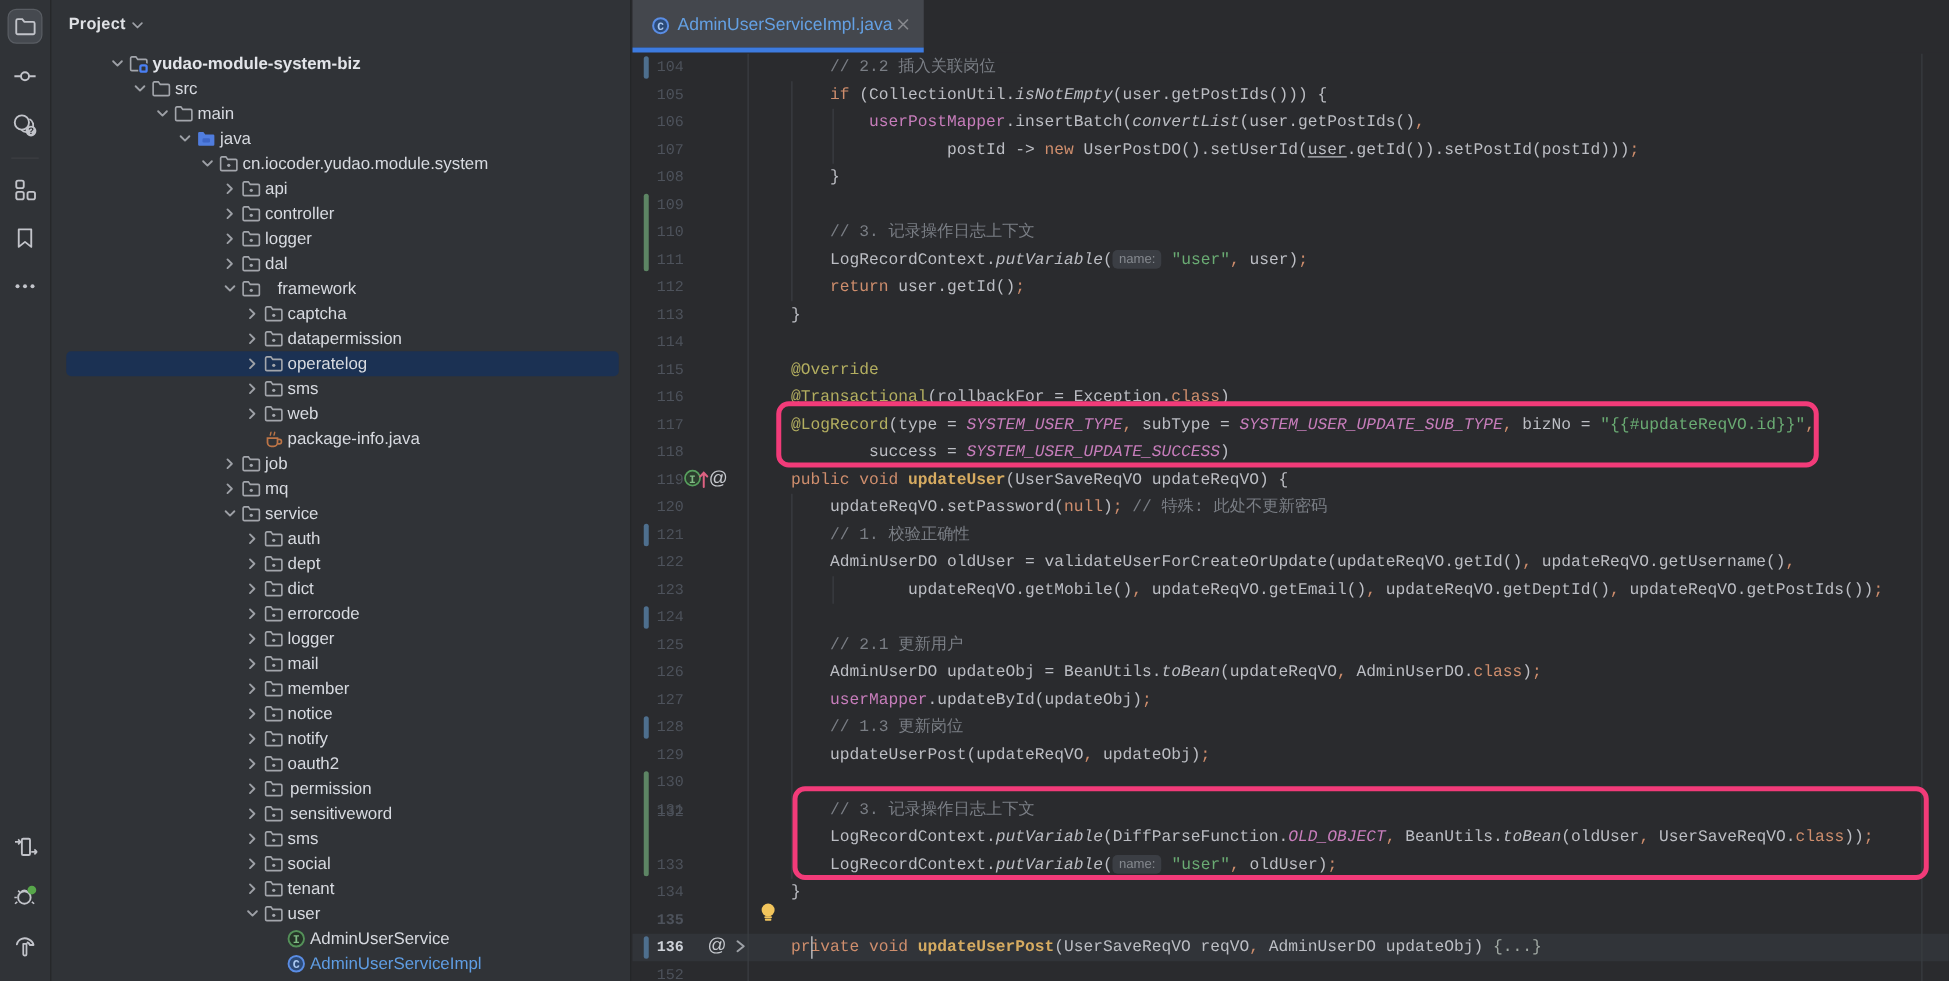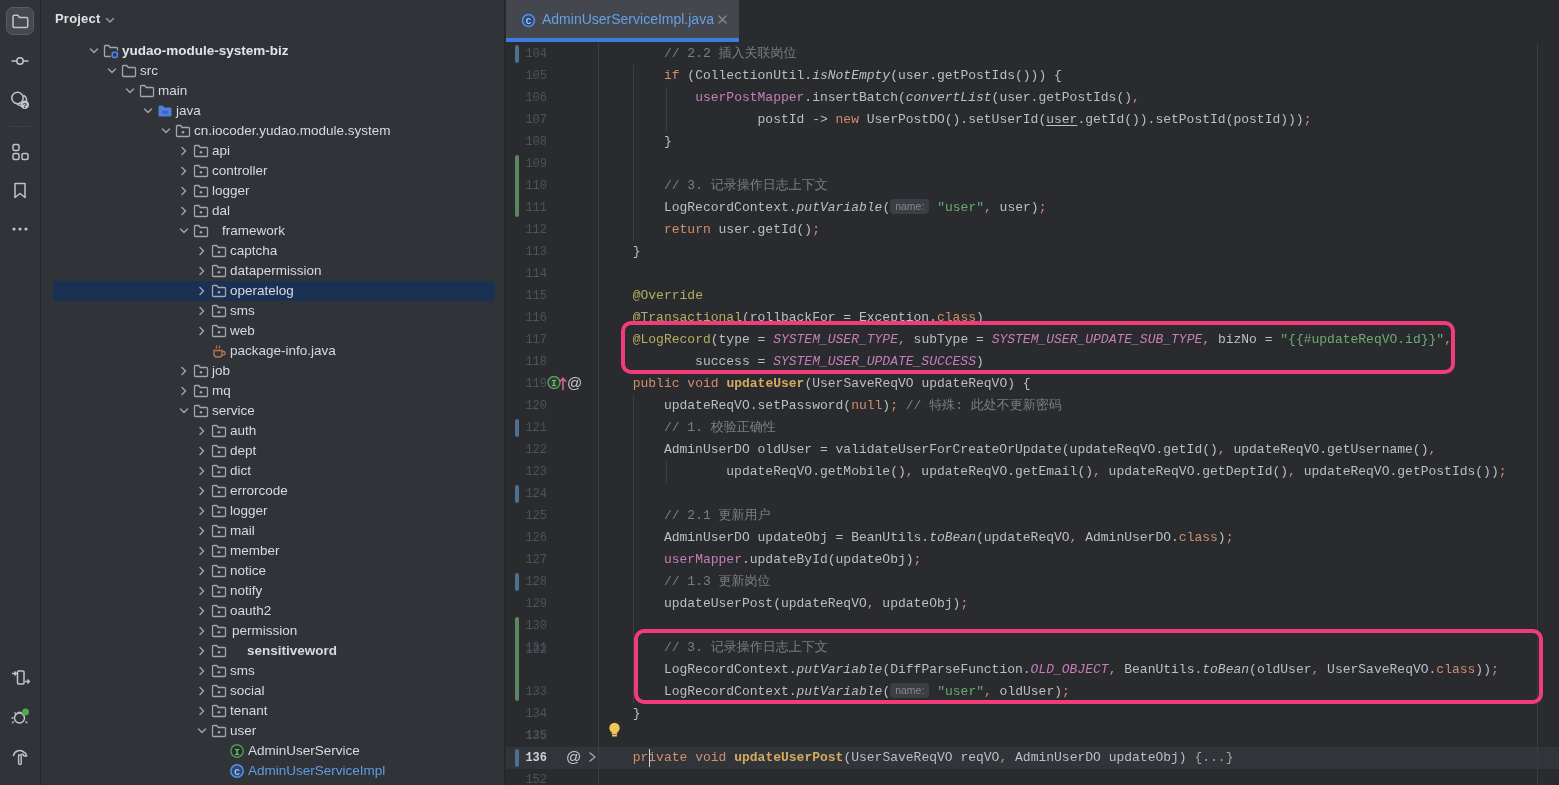--- a/index.html
+++ b/index.html
@@ -577,21 +577,21 @@
         <svg width="12" height="12" viewBox="0 0 12 12">
           <path d="M4 2.5 L7.5 6 L4 9.5" fill="none" stroke="#9da0a6" stroke-width="1.5" stroke-linecap="round" stroke-linejoin="round"></path>
         </svg>
       </div>
 <div class="abs" style="left:170px;top:2px">
         <svg width="16" height="16" viewBox="0 0 16 16">
           <path d="M1.5 3.5 a1 1 0 0 1 1-1 h3.2 l1.5 2 h6.3 a1 1 0 0 1 1 1 v7 a1 1 0 0 1-1 1 h-11 a1 1 0 0 1-1-1 z" fill="none" stroke="#a3a6ac" stroke-width="1.3"></path>
           <circle cx="8" cy="9.2" r="1.3" fill="#a3a6ac"></circle>
         </svg>
       </div>
-<div class="lbl" style="left:206px;font-weight:bold;">sensitiveword</div>
+<div class="lbl" style="left:191px;">sensitiveword</div>
 </div>
 <div class="row" style="top:661px">
 <div class="abs" style="left:155px;top:4px">
         <svg width="12" height="12" viewBox="0 0 12 12">
           <path d="M4 2.5 L7.5 6 L4 9.5" fill="none" stroke="#9da0a6" stroke-width="1.5" stroke-linecap="round" stroke-linejoin="round"></path>
         </svg>
       </div>
 <div class="abs" style="left:170px;top:2px">
         <svg width="16" height="16" viewBox="0 0 16 16">
           <path d="M1.5 3.5 a1 1 0 0 1 1-1 h3.2 l1.5 2 h6.3 a1 1 0 0 1 1 1 v7 a1 1 0 0 1-1 1 h-11 a1 1 0 0 1-1-1 z" fill="none" stroke="#a3a6ac" stroke-width="1.3"></path>

